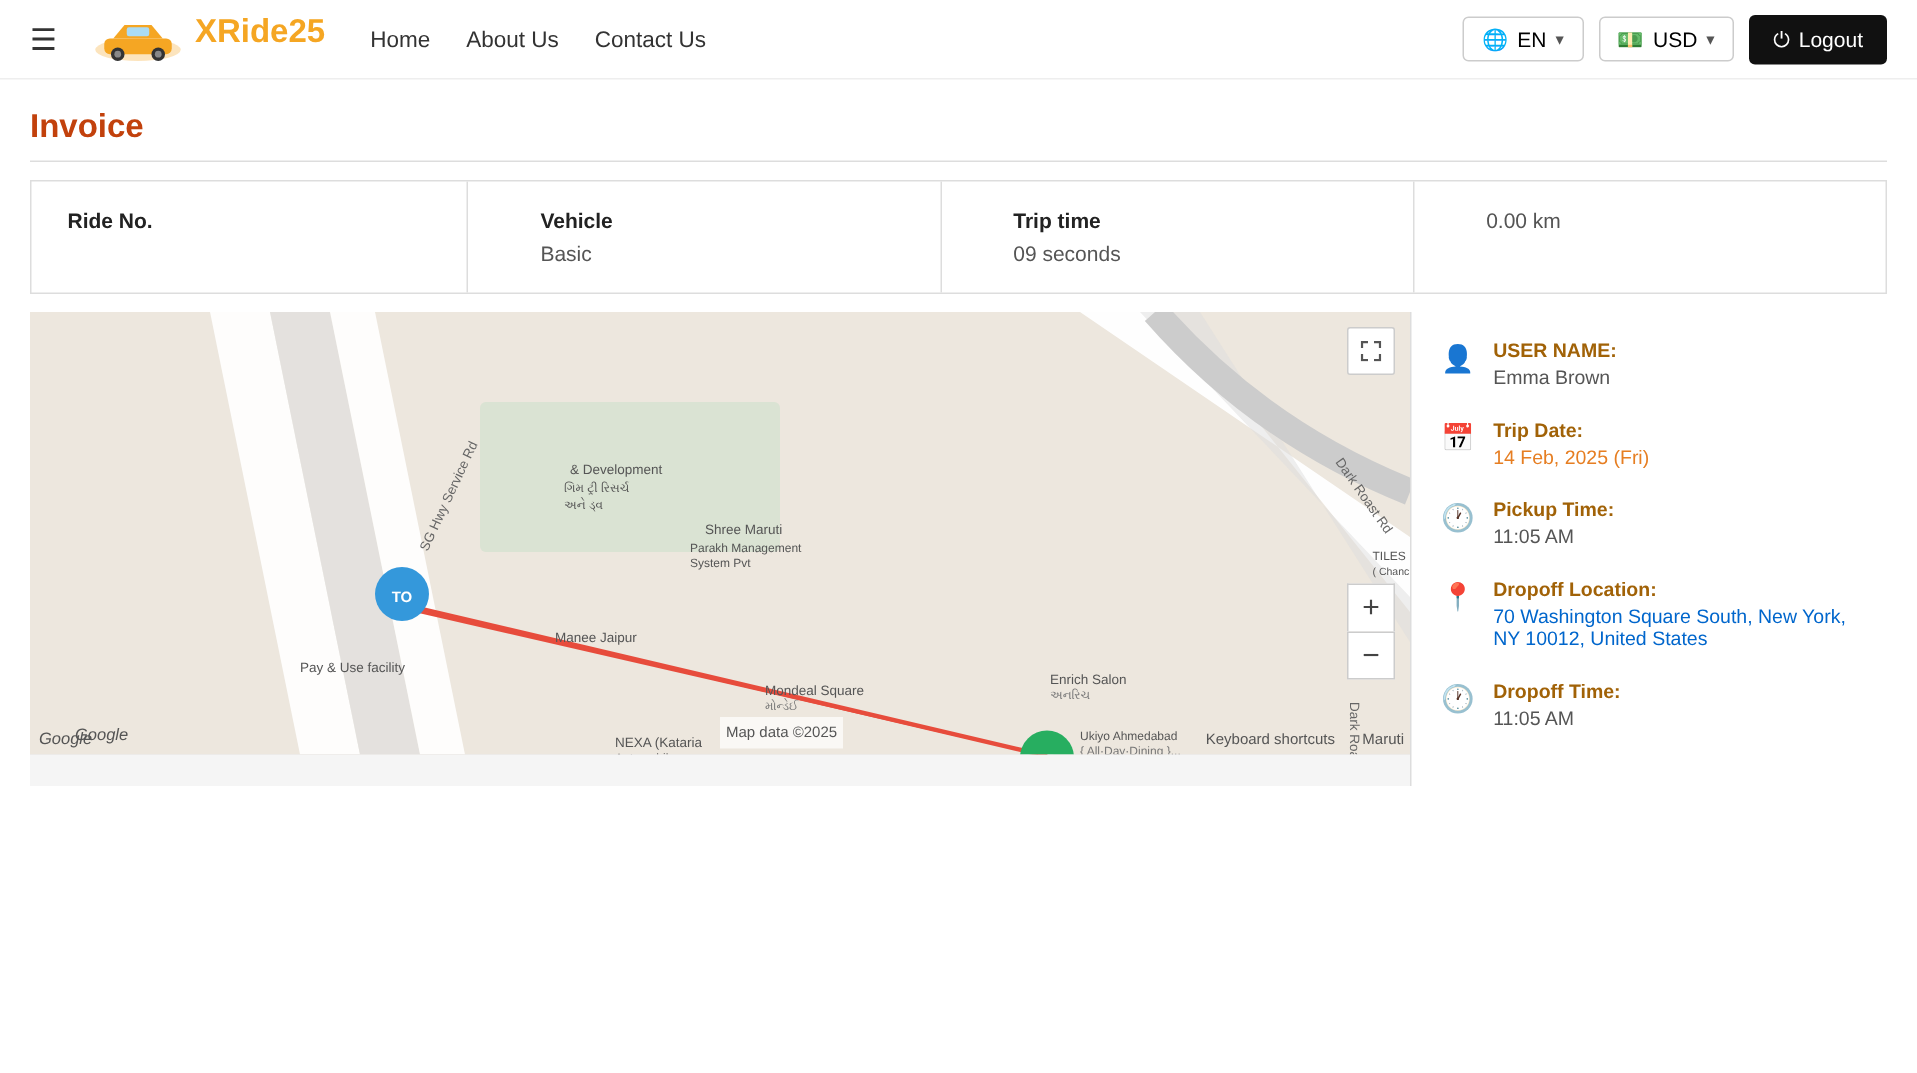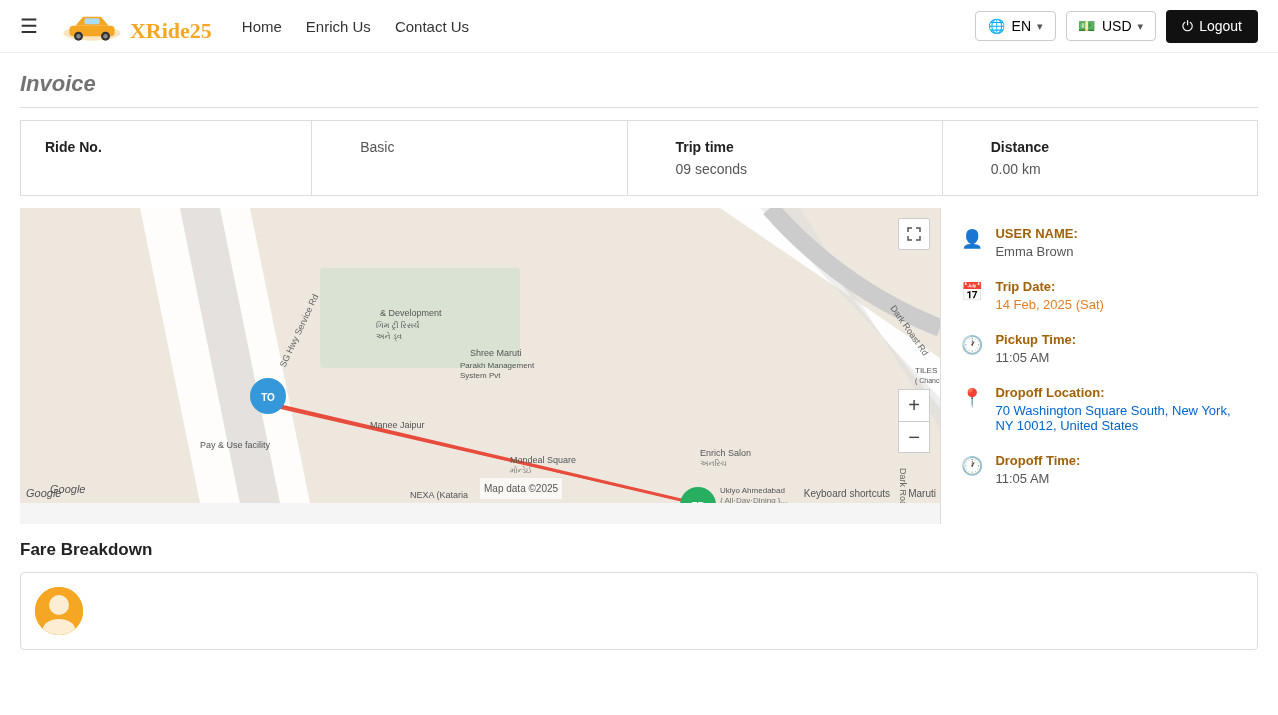--- a/index.html
+++ b/index.html
@@ -8,24 +8,23 @@
     
     .navbar {
       display: flex;
       align-items: center;
       padding: 8px 20px;
       border-bottom: 1px solid #eee;
       gap: 20px;
     }
     .navbar-brand {
       display: flex;
-      align-items: flex-end;
+      align-items: flex-start;
       gap: 8px;
       text-decoration: none;
-      font-family: Liberation Serif, serif;
     }
     .brand-logo {
       width: 60px;
       height: 36px;
     }
     .brand-name {
       font-size: 22px;
       font-weight: bold;
       color: #222;
     }
@@ -78,25 +77,24 @@
       cursor: pointer;
       font-size: 14px;
       font-weight: 500;
     }
     .chevron { font-size: 11px; color: #555; }
 
     
     .page-content { padding: 0 20px 20px 20px; }
 
     .invoice-title {
-      color: #737373;
+      color: #c2410c;
       font-size: 22px;
       font-weight: bold;
       padding: 18px 0 10px 0;
-      font-style: italic;
     }
     .divider { border: none; border-top: 1px solid #ddd; margin-bottom: 0; }
 
     
     .stats-table {
       display: flex;
       border: 1px solid #ddd;
       margin: 12px 0;
       gap: 24px;
     }
@@ -277,21 +275,21 @@
       <circle cx="58" cy="36" r="3" fill="#888"></circle>
       <rect x="30" y="12" width="20" height="8" rx="2" fill="#aadcf5"></rect>
     </svg>
     <span class="brand-name">
       <span>XRide</span><span style="color:#f5a623;">25</span>
     </span>
   </a>
 
   <div class="nav-links">
     <a class="nav-link" href="#">Home</a>
-    <a class="nav-link" href="#">Enrich Us</a>
+    <a class="nav-link" href="#">About Us</a>
     <a class="nav-link" href="#">Contact Us</a>
   </div>
 
   <div class="navbar-right">
     <button class="lang-btn">
       <span>🌐</span>
       <span>EN</span>
       <span class="chevron">▾</span>
     </button>
     <button class="currency-btn">
@@ -309,28 +307,28 @@
 <div class="page-content">
 
   <div class="invoice-title">Invoice</div>
   <hr class="divider">
 
   <div class="stats-table">
     <div class="stat-cell">
       <div class="stat-label">Ride No.</div>
     </div>
     <div class="stat-cell">
+      <div class="stat-label">Vehicle</div>
       <div class="stat-value">Basic</div>
     </div>
     <div class="stat-cell">
       <div class="stat-label">Trip time</div>
       <div class="stat-value">09 seconds</div>
     </div>
     <div class="stat-cell">
-      <div class="stat-label">Distance</div>
       <div class="stat-value">0.00 km</div>
     </div>
   </div>
 
   <div class="map-section">
     <div class="map-container">
       
       <svg class="map-svg" viewBox="0 0 920 295" xmlns="http://www.w3.org/2000/svg">
 
         <rect width="920" height="295" fill="#e8e0d8"></rect>
@@ -411,21 +409,21 @@
         <div class="info-content">
           <div class="info-label">USER NAME:</div>
           <div class="info-value">Emma Brown</div>
         </div>
       </div>
 
       <div class="info-row">
         <span class="info-icon">📅</span>
         <div class="info-content">
           <div class="info-label">Trip Date:</div>
-          <div class="info-value date-highlight">14 Feb, 2025 (Sat)</div>
+          <div class="info-value date-highlight">14 Feb, 2025 (Fri)</div>
         </div>
       </div>
 
       <div class="info-row">
         <span class="info-icon">🕐</span>
         <div class="info-content">
           <div class="info-label">Pickup Time:</div>
           <div class="info-value">11:05 AM</div>
         </div>
       </div>
@@ -442,27 +440,14 @@
         <span class="info-icon">🕐</span>
         <div class="info-content">
           <div class="info-label">Dropoff Time:</div>
           <div class="info-value">11:05 AM</div>
         </div>
       </div>
 
     </div>
   </div>
 
-  <div class="fare-section">
-    <div class="fare-title">Fare Breakdown</div>
-    <div class="fare-card">
-      <div class="fare-avatar">
-        
-        <svg viewBox="0 0 48 48" xmlns="http://www.w3.org/2000/svg">
-          <rect width="48" height="48" fill="#f5a623"></rect>
-          <circle cx="24" cy="18" r="10" fill="#fff" opacity="0.8"></circle>
-          <ellipse cx="24" cy="42" rx="16" ry="10" fill="#fff" opacity="0.8"></ellipse>
-        </svg>
-      </div>
-    </div>
-  </div>
 
 </div>
 
 </body></html>

